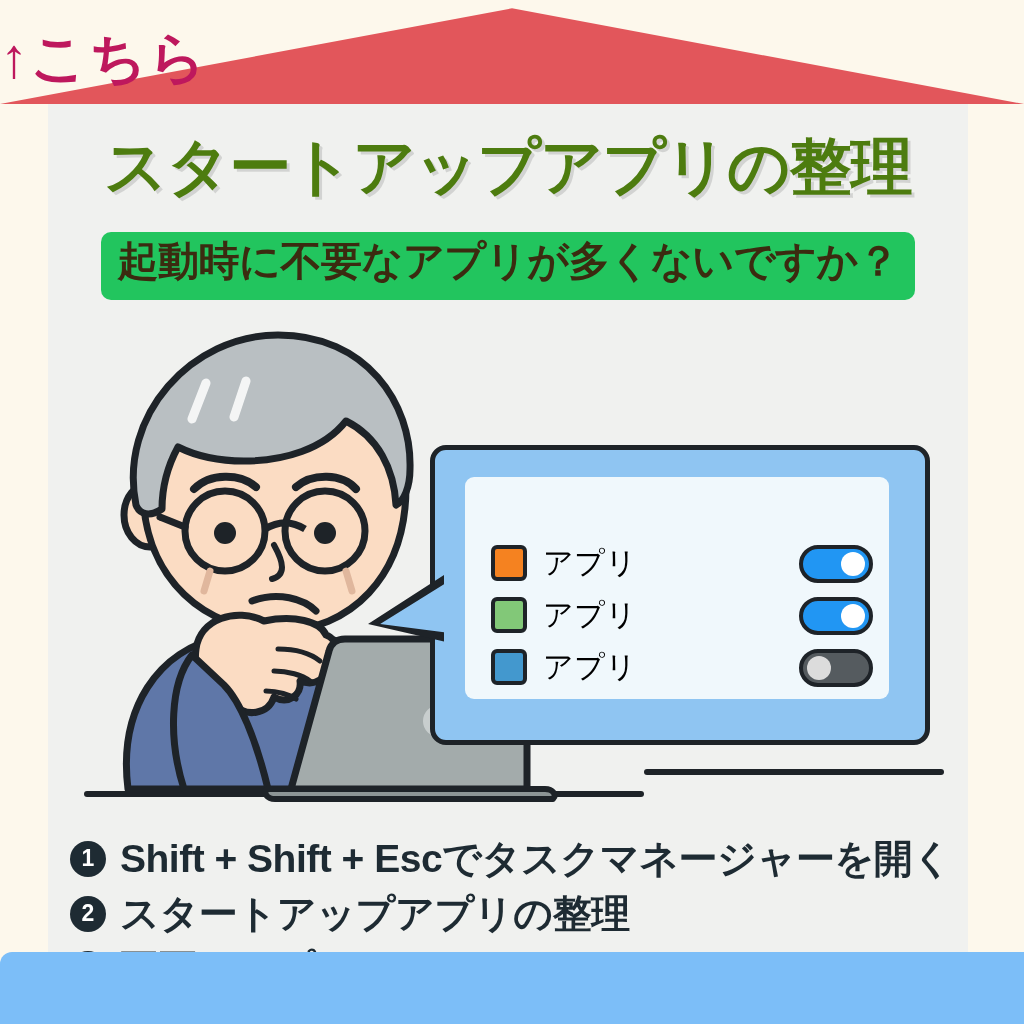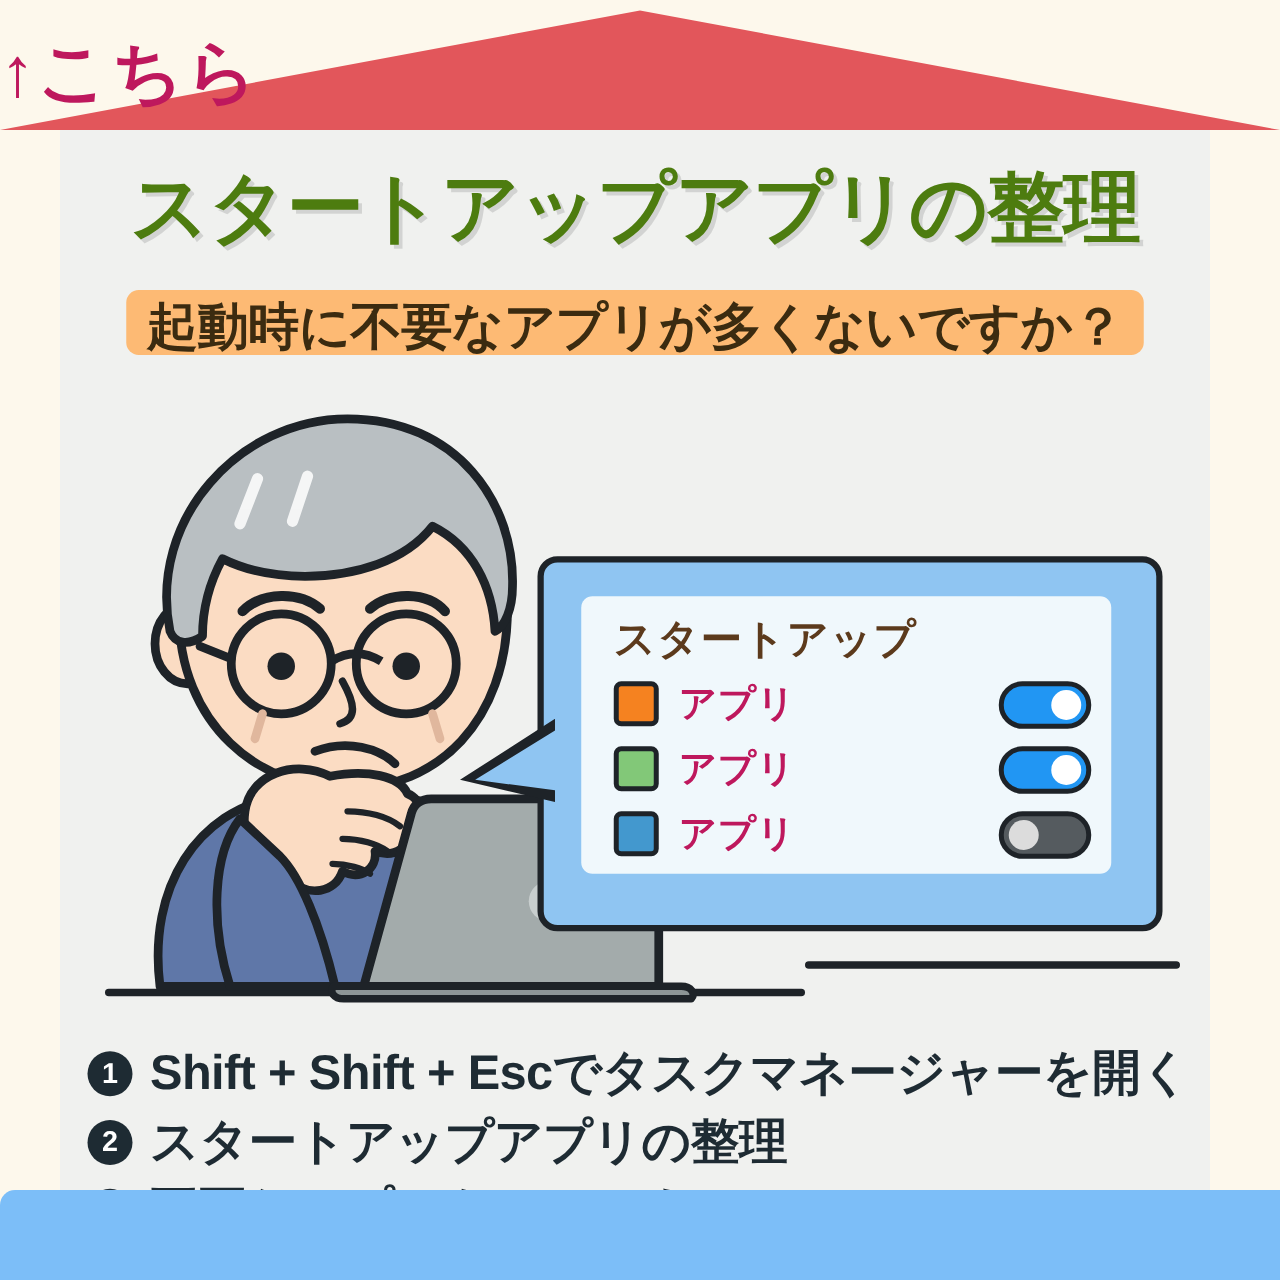--- a/index.html
+++ b/index.html
@@ -39,22 +39,22 @@
     text-shadow:3px 3px 0 rgba(0,0,0,0.12);
     white-space:nowrap;
   }
 
   
   .subtitle-wrap{
     position:absolute;left:-8px;top:128px;width:936px;
     display:flex;justify-content:center;
   }
   .subtitle{
-    background:#fdba74;border-radius:10px;
-    padding:7px 16px 0 16px;
+    background:#22c55e;border-radius:10px;
+    padding:7px 16px 16px 16px;
     font-size:41px;font-weight:bold;color:#3B2B10;
     letter-spacing:-0.5px;line-height:1.1;white-space:nowrap;
   }
 
   
   .illus{position:absolute;left:0;top:205px;width:920px;height:520px;}
 
   
   .desk{
     position:absolute;left:36px;top:482px;width:560px;height:6px;
@@ -96,21 +96,21 @@
     display:flex;align-items:center;
   }
   .app-row.r1{top:62px;}
   .app-row.r2{top:114px;}
   .app-row.r3{top:166px;}
   .app-icon{
     width:36px;height:36px;border:4px solid #1E2328;border-radius:6px;
     box-sizing:border-box;flex:0 0 auto;
   }
   .app-label{
-    margin-left:16px;font-size:30px;font-weight:bold;color:#be185d;
+    margin-left:16px;font-size:30px;font-weight:normal;color:#000000;
     letter-spacing:0.5px;
   }
   .toggle{
     position:absolute;right:0;top:6px;
     width:74px;height:38px;border:4px solid #1E2328;border-radius:19px;
     box-sizing:border-box;
   }
   .toggle.on{background:#2196F3;}
   .toggle.off{background:#555B5F;}
   .knob{
@@ -222,21 +222,20 @@
         <circle cx="176" cy="92" r="16" fill="#C8CECE"></circle>
         <path d="M4 160 L282 160 C290 160 294 166 290 170 L12 170 C4 170 0 164 4 160 Z" fill="#8D9596" stroke="#1E2328" stroke-width="6" stroke-linejoin="round"></path>
       </svg>
 
       <div class="bubble-tail-outline"></div>
       <div class="bubble-tail"></div>
 
       <div class="bubble">
         <div class="bubble-inner">
 
-          <div class="bubble-heading">スタートアップ</div>
 
           <div class="app-row r1">
             <span class="app-icon" style="background:#F58220"></span>
             <span class="app-label">アプリ</span>
             <span class="toggle on">
                 <span class="knob"></span>
               </span>
           </div>
 
           <div class="app-row r2">

